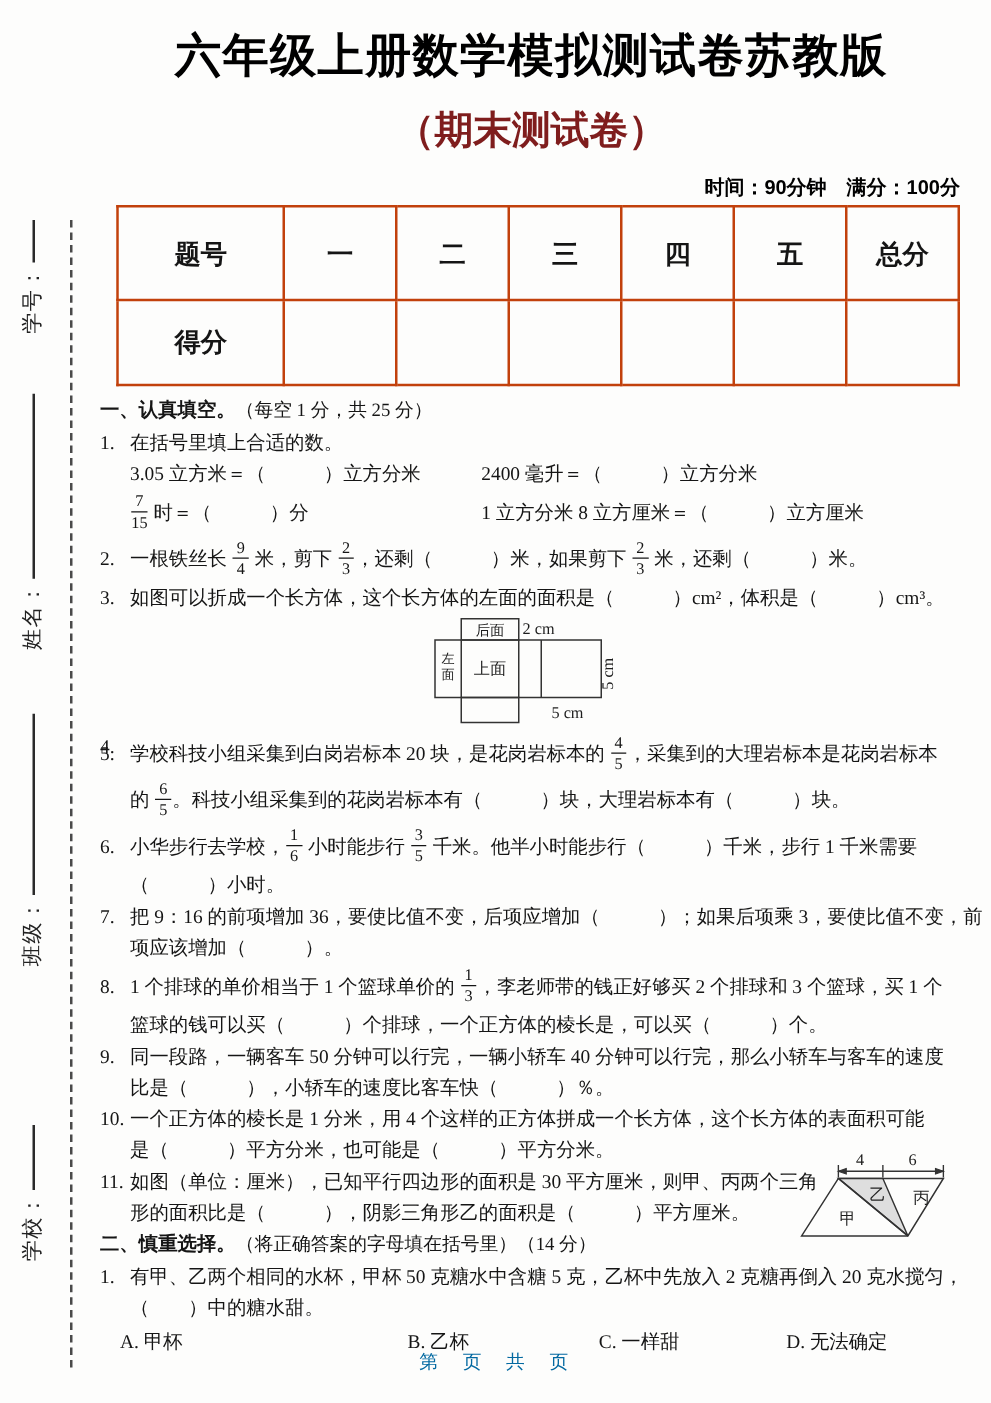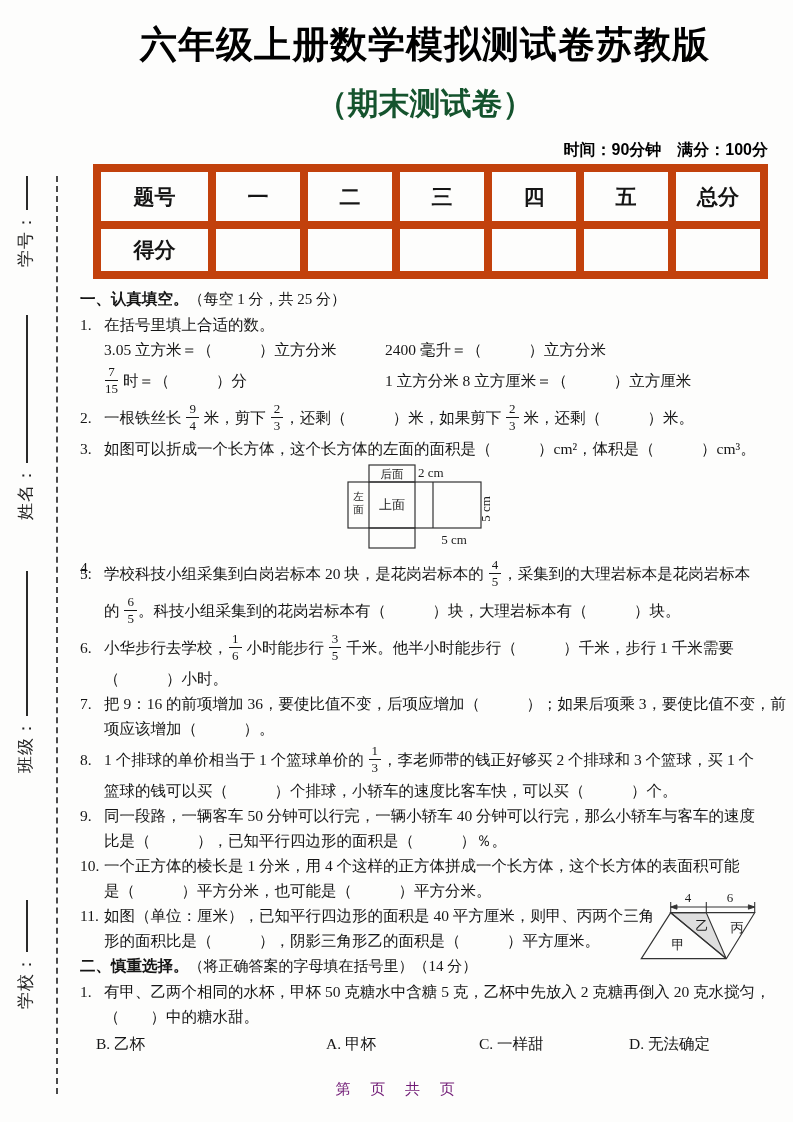--- a/index.html
+++ b/index.html
@@ -16,30 +16,30 @@
   .m-line{display:inline-block;border-bottom:2px solid #2a2a2a;height:4px;margin-left:3px;vertical-align:3px;}
   .m-line.w1{width:34px}.m-line.w2{width:148px}.m-line.w3{width:145px}.m-line.w4{width:52px}
   
   .content{position:absolute;left:80px;top:16px;width:690px;}
   .title{
     font-family:"DejaVu Sans","Liberation Sans",sans-serif;font-weight:bold;
     font-size:37px;text-align:center;margin:4px 0 0;letter-spacing:1px;color:#000;
   }
   .subtitle{
     font-family:"DejaVu Sans","Liberation Sans",sans-serif;font-weight:bold;
-    font-size:31px;text-align:center;margin-top:13px;color:#14532d;
+    font-size:31px;text-align:center;margin-top:13px;color:#7f1d1d;
   }
   .meta{
     font-family:Liberation Sans, sans-serif;font-weight:bold;
     font-size:16px;text-align:right;margin-top:15px;padding-right:2px;color:#000;
   }
   table.score{border-collapse:collapse;table-layout:fixed;margin:3px 0 0 13px;width:675px;}
   table.score td{
-    border:8px solid #c2410c;text-align:center;font-weight:bold;font-size:21px;
-    padding:4px;overflow:hidden;
+    border:2px solid #c2410c;text-align:center;font-weight:bold;font-size:21px;
+    padding:16px;overflow:hidden;
   }
   table.score tr.r1 td{height:41px;}
   table.score tr.r2 td{height:34px;}
   table.score td.lab{width:99px;}
   
   #questions{margin-top:7px;font-size:15.5px;}
   .sec-head{line-height:26px;white-space:nowrap;}
   .sec-title{font-weight:bold;margin-top:36px;}
   .sec-note{font-size:15px;}
   .question{position:relative;}
@@ -59,21 +59,21 @@
   .opt:nth-child(1){width:230px;}
   .opt:nth-child(2){width:153px;}
   .opt:nth-child(3){width:150px;}
   
   #fig-net{display:block;margin:2px 0 4px 250px;width:170px;height:88px;}
   #fig-para{position:absolute;right:4px;top:-14px;width:130px;height:80px;}
   .fig-svg text{font-family:"Liberation Serif","DejaVu Serif",serif;fill:#1d1d1d;}
   
   .footer{
     position:absolute;left:0;width:793px;top:1080px;text-align:center;
-    font-size:15px;letter-spacing:3px;word-spacing:10px;color:#701a75;
+    font-size:15px;letter-spacing:3px;word-spacing:10px;color:#0369a1;
   }
 </style>
 </head>
 <body>
 
 <div class="dashed-line"></div>
 <div class="m-item" style="top:267px;"><span>学号：</span><span class="m-line w1"></span></div>
 <div class="m-item" style="top:520px;"><span>姓名：</span><span class="m-line w2"></span></div>
 <div class="m-item" style="top:773px;"><span>班级：</span><span class="m-line w3"></span></div>
 <div class="m-item" style="top:1009px;"><span>学校：</span><span class="m-line w4"></span></div>
@@ -179,25 +179,25 @@
       </div>
       <div class="question">
         <div class="q-line"><span class="q-num">7.</span><span class="q-text">把 9：16 的前项增加 36，要使比值不变，后项应增加（　　　）；如果后项乘 3，要使比值不变，前</span></div>
         <div class="q-line"><span class="q-text">项应该增加（　　　）。</span></div>
       </div>
       <div class="question">
         <div class="q-line fracline"><span class="q-num">8.</span><span class="q-text">1 个排球的单价相当于 1 个篮球单价的 <span class="frac">
               <span class="fn">1</span>
               <span class="fd">3</span>
             </span>，李老师带的钱正好够买 2 个排球和 3 个篮球，买 1 个</span></div>
-        <div class="q-line"><span class="q-text">篮球的钱可以买（　　　）个排球，小轿车的速度比客车快，可以买（　　　）个。</span></div>
+        <div class="q-line"><span class="q-text">篮球的钱可以买（　　　）个排球，一个正方体的棱长是，可以买（　　　）个。</span></div>
       </div>
       <div class="question">
         <div class="q-line"><span class="q-num">9.</span><span class="q-text">同一段路，一辆客车 50 分钟可以行完，一辆小轿车 40 分钟可以行完，那么小轿车与客车的速度</span></div>
-        <div class="q-line"><span class="q-text">比是（　　　），已知平行四边形的面积是（　　　）％。</span></div>
+        <div class="q-line"><span class="q-text">比是（　　　），小轿车的速度比客车快（　　　）％。</span></div>
       </div>
       <div class="question">
         <div class="q-line"><span class="q-num">10.</span><span class="q-text">一个正方体的棱长是 1 分米，用 4 个这样的正方体拼成一个长方体，这个长方体的表面积可能</span></div>
         <div class="q-line"><span class="q-text">是（　　　）平方分米，也可能是（　　　）平方分米。</span></div>
       </div>
       <div class="question">
         <svg id="fig-para" class="fig-svg" viewBox="0 0 130 80">
   <g stroke="#333" stroke-width="1.1" fill="none">
     <line x1="34.7" y1="18" x2="118.7" y2="18"></line>
     <line x1="34.7" y1="13" x2="34.7" y2="23"></line>
@@ -212,30 +212,30 @@
   <g stroke="#333" stroke-width="1.2" fill="none">
     <polygon points="34.7,23.7 118.7,23.7 90.3,69.7 5.3,69.7"></polygon>
     <line x1="34.7" y1="23.7" x2="90.3" y2="69.7"></line>
   </g>
   <text x="52" y="13" font-size="13" text-anchor="middle">4</text>
   <text x="94" y="13" font-size="13" text-anchor="middle">6</text>
   <text x="42" y="60" font-size="13" text-anchor="middle">甲</text>
   <text x="66" y="41" font-size="13" text-anchor="middle">乙</text>
   <text x="101" y="43" font-size="13" text-anchor="middle">丙</text>
 </svg>
-        <div class="q-line"><span class="q-num">11.</span><span class="q-text">如图（单位：厘米），已知平行四边形的面积是 40 平方厘米，则甲、丙两个三角</span></div>
+        <div class="q-line"><span class="q-num">11.</span><span class="q-text">如图（单位：厘米），已知平行四边形的面积是 30 平方厘米，则甲、丙两个三角</span></div>
         <div class="q-line"><span class="q-text">形的面积比是（　　　），阴影三角形乙的面积是（　　　）平方厘米。</span></div>
       </div>
       <div class="sec-head"><span class="sec-title">二、慎重选择。</span><span class="sec-note">（将正确答案的字母填在括号里）（14 分）</span></div>
       <div class="question">
         <div class="q-line"><span class="q-num">1.</span><span class="q-text">有甲、乙两个相同的水杯，甲杯 50 克糖水中含糖 5 克，乙杯中先放入 2 克糖再倒入 20 克水搅匀，</span></div>
         <div class="q-line"><span class="q-text">（　　）中的糖水甜。</span></div>
         <div class="options">
+          <span class="opt">A. 甲杯</span>
           <span class="opt">B. 乙杯</span>
-          <span class="opt">A. 甲杯</span>
           <span class="opt">C. 一样甜</span>
           <span class="opt">D. 无法确定</span>
         </div>
       </div>
     </div>
 </div>
 
 <div class="footer">第 页 共 页</div>
 
 </body></html>

